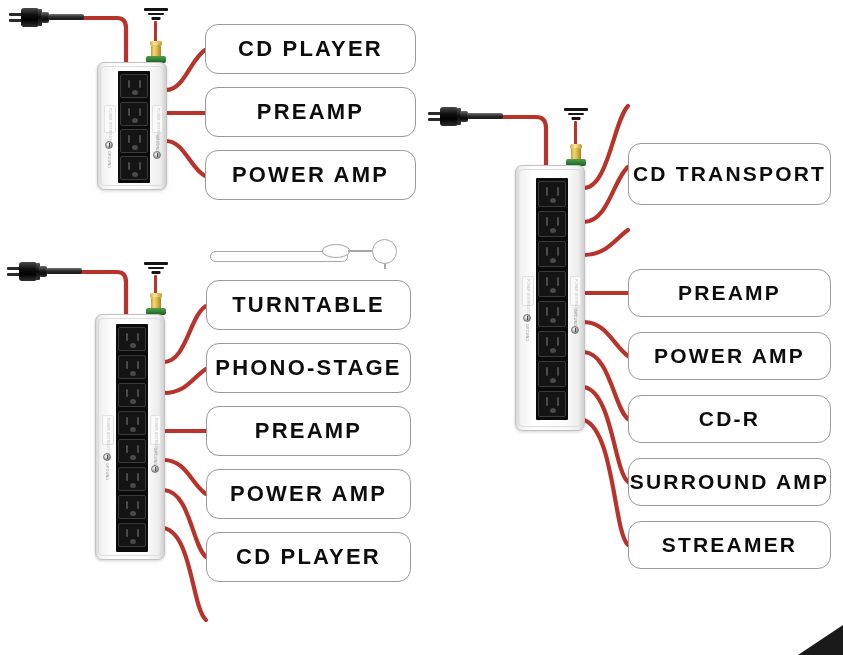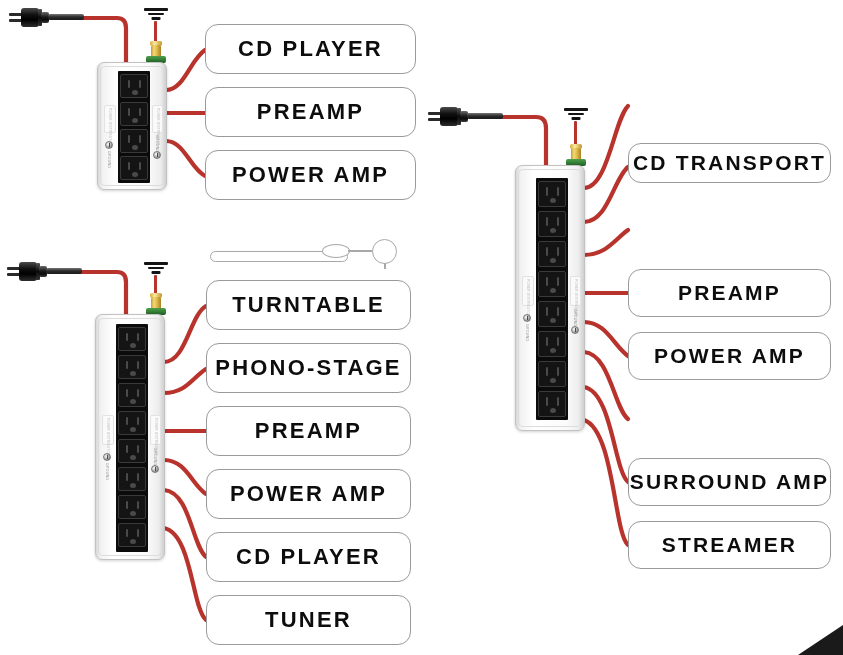--- a/index.html
+++ b/index.html
@@ -395,21 +395,20 @@
     <div class="screw" style="left:55px; top:150px;"></div>
     <div class="micro-text" style="left:9px; top:148px;">GROUND</div>
     <div class="micro-text" style="left:57px; top:133px;">GROUND</div>
   </div>
 
   <div class="label-chip" style="left:206px; top:343px; width:205px; height:50px; font-size:22px;">PHONO-STAGE</div>
   <div class="label-chip" style="left:206px; top:280px; width:205px; height:50px; font-size:22px;">TURNTABLE</div>
   <div class="label-chip" style="left:206px; top:406px; width:205px; height:50px; font-size:22px;">PREAMP</div>
   <div class="label-chip" style="left:206px; top:469px; width:205px; height:50px; font-size:22px;">POWER AMP</div>
   <div class="label-chip" style="left:206px; top:532px; width:205px; height:50px; font-size:22px;">CD PLAYER</div>
-  <div class="label-chip" style="left:206px; top:595px; width:205px; height:50px; font-size:22px;">TUNER</div>
 
   <div class="plug" style="left:427px; top:103px; width:78px; height:28px;">
     <div class="prong" style="left:1px; top:9px; width:14px; height:2.6px;"></div>
     <div class="prong" style="left:1px; top:15px; width:14px; height:2.6px;"></div>
     <div class="barrel" style="left:13px; top:4px; width:18px; height:19px;"></div>
     <div class="collar" style="left:30px; top:5px; width:4px; height:17px;"></div>
     <div class="grip" style="left:33px; top:8px; width:8px; height:11px;"></div>
     <div class="strain" style="left:40px; top:10px; width:36px; height:6px;"></div>
   </div>
 
@@ -473,21 +472,22 @@
     <div class="side-plate" style="left:54px; top:110px; width:11px; height:30px;"></div>
     <div class="side-plate-text" style="left:10px; top:113px;">POWER DISTRIBUTOR</div>
     <div class="side-plate-text" style="left:58px; top:113px;">POWER DISTRIBUTOR</div>
 
     <div class="screw" style="left:7px;  top:148px;"></div>
     <div class="screw" style="left:55px; top:160px;"></div>
     <div class="micro-text" style="left:9px; top:158px;">GROUND</div>
     <div class="micro-text" style="left:57px; top:143px;">GROUND</div>
   </div>
 
-  <div class="label-chip" style="left:628px; top:143px; width:203px; height:40px; font-size:21px;">CD TRANSPORT</div>
+  <div class="label-chip" style="left:628px; top:143px; width:203px; height:62px; font-size:21px;">CD TRANSPORT</div>
   <div class="label-chip" style="left:628px; top:269px; width:203px; height:48px; font-size:21px;">PREAMP</div>
   <div class="label-chip" style="left:628px; top:332px; width:203px; height:48px; font-size:21px;">POWER AMP</div>
+  <div class="label-chip" style="left:628px; top:395px; width:203px; height:48px; font-size:21px;">CD-R</div>
   <div class="label-chip" style="left:628px; top:521px; width:203px; height:48px; font-size:21px;">STREAMER</div>
   <div class="label-chip" style="left:628px; top:458px; width:203px; height:48px; font-size:21px;">SURROUND AMP</div>
 
   <div class="corner-wedge" style="right:0; bottom:0; border-left:45px solid transparent; border-bottom:30px solid #1a1a1a;"></div>
 
 </div>
 
 </body></html>

